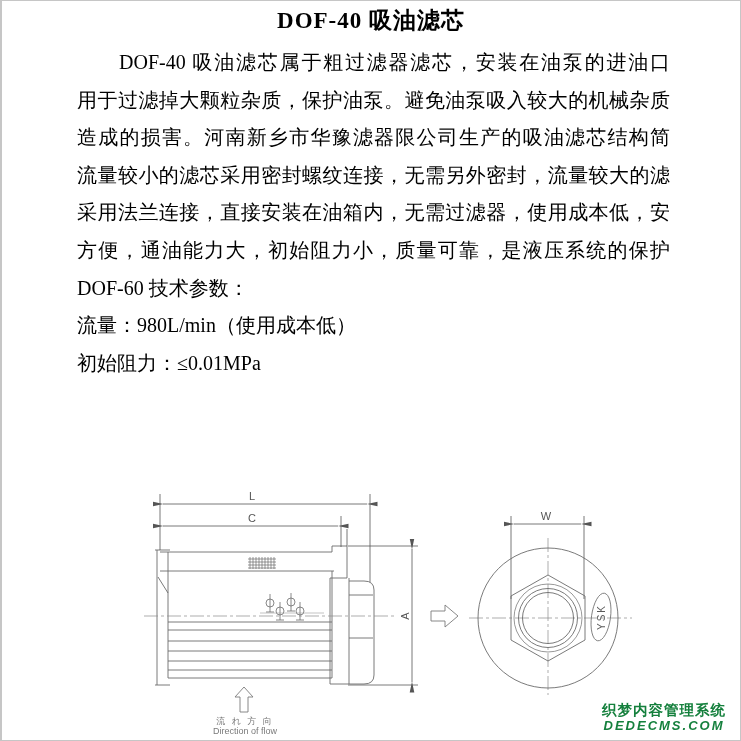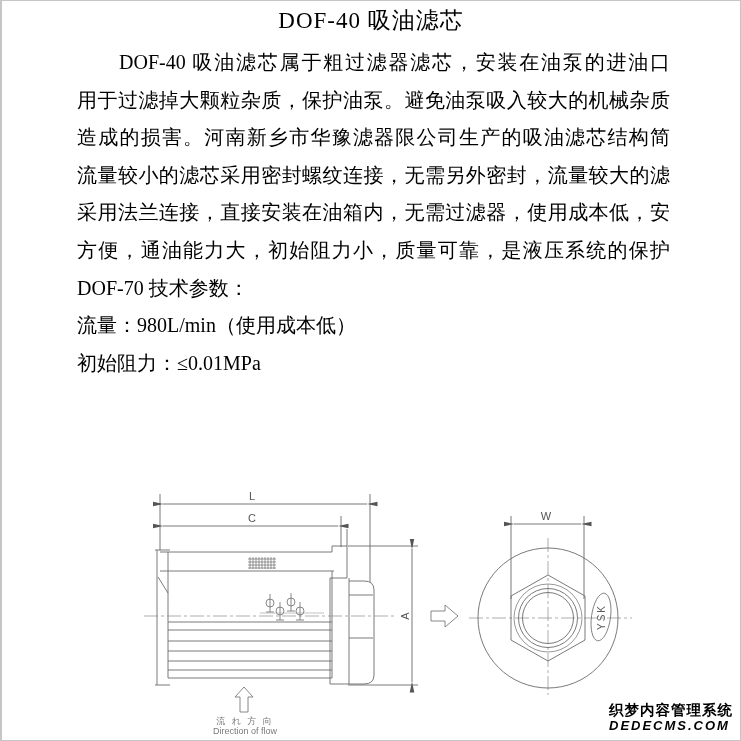--- a/index.html
+++ b/index.html
@@ -4,21 +4,21 @@
 <style>
   html,body { margin:0; padding:0; background:#ffffff; }
   .page {
     position:relative; width:741px; height:741px; background:#ffffff;
     box-sizing:border-box; border:1px solid #c6c6c6; border-left-width:2px;
     overflow:hidden;
     font-family:"Liberation Serif","DejaVu Serif",serif; color:#000;
   }
   .doc-title {
     position:absolute; top:4px; left:0; width:100%;
-    text-align:center; font-size:23px; font-weight:normal; letter-spacing:1px;
+    text-align:center; font-size:23px; font-weight:bold; letter-spacing:1px;
   }
   .textblock { position:absolute; top:43px; left:75px; width:593px; }
   .line {
     font-size:20px; line-height:37.6px; height:37.6px;
     text-align:justify; text-align-last:justify; overflow:hidden;
   }
   .line.indent { text-indent:42px; }
   .param-line {
     font-size:20px; line-height:37.6px; height:37.6px;
     text-align:left; text-align-last:left; white-space:nowrap;
@@ -30,22 +30,22 @@
   }
   .flow-text {
     font-family:"Liberation Sans","DejaVu Sans",sans-serif;
     font-size:9px; fill:#7a7a7a;
   }
   .brand-mark {
     font-family:"Liberation Sans","DejaVu Sans",sans-serif;
     font-size:10px; fill:#5a5a5a; letter-spacing:2px;
   }
   .watermark {
-    position:absolute; top:702px; right:7px; 
-    color:#000000; text-shadow:1px 1px 0 #ffffff; line-height:1.1;
+    position:absolute; top:702px; right:14px; text-align:center;
+    color:#15803d; text-shadow:1px 1px 0 #ffffff; line-height:1.1;
     user-select:none;
   }
   .watermark .wm1 { font-size:14.5px; font-weight:bold; letter-spacing:1px;
     font-family:"Liberation Sans","DejaVu Sans",sans-serif; }
   .watermark .wm2 { font-size:13px; font-weight:bold; letter-spacing:2px;
     font-family:"Liberation Sans","DejaVu Sans",sans-serif;font-style:italic; }
 </style>
 </head>
 <body>
 
@@ -53,21 +53,21 @@
 
   <div class="doc-title">DOF-40 吸油滤芯</div>
 
   <div class="textblock">
     <div class="line indent">DOF-40 吸油滤芯属于粗过滤器滤芯，安装在油泵的进油口处，</div>
     <div class="line">用于过滤掉大颗粒杂质，保护油泵。避免油泵吸入较大的机械杂质而</div>
     <div class="line">造成的损害。河南新乡市华豫滤器限公司生产的吸油滤芯结构简单，</div>
     <div class="line">流量较小的滤芯采用密封螺纹连接，无需另外密封，流量较大的滤芯</div>
     <div class="line">采用法兰连接，直接安装在油箱内，无需过滤器，使用成本低，安装</div>
     <div class="line">方便，通油能力大，初始阻力小，质量可靠，是液压系统的保护神。</div>
-    <div class="param-line">DOF-70 技术参数：</div>
+    <div class="param-line">DOF-60 技术参数：</div>
     <div class="param-line">流量：980L/min（使用成本低）</div>
     <div class="param-line">初始阻力：≤0.01MPa</div>
   </div>
 
   <svg class="drawing" width="741" height="261" viewBox="0 0 741 261">
     <defs>
       <marker id="arr" viewBox="0 0 11 6" refX="0.5" refY="3" markerWidth="11" markerHeight="6" markerUnits="userSpaceOnUse" orient="auto-start-reverse">
         <path d="M0,3 L11,0.7 L11,5.3 Z" fill="#555555"></path>
       </marker>
     </defs>

